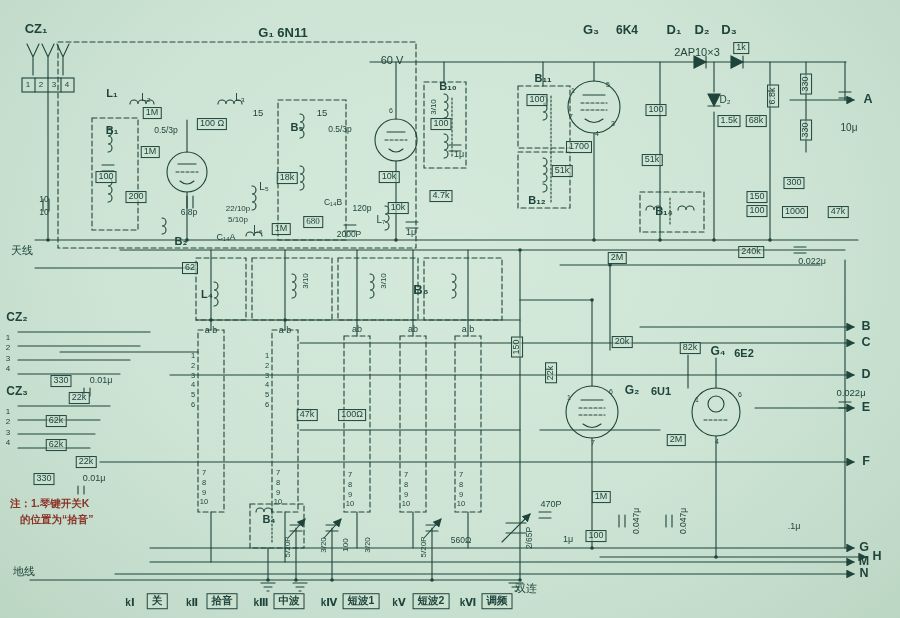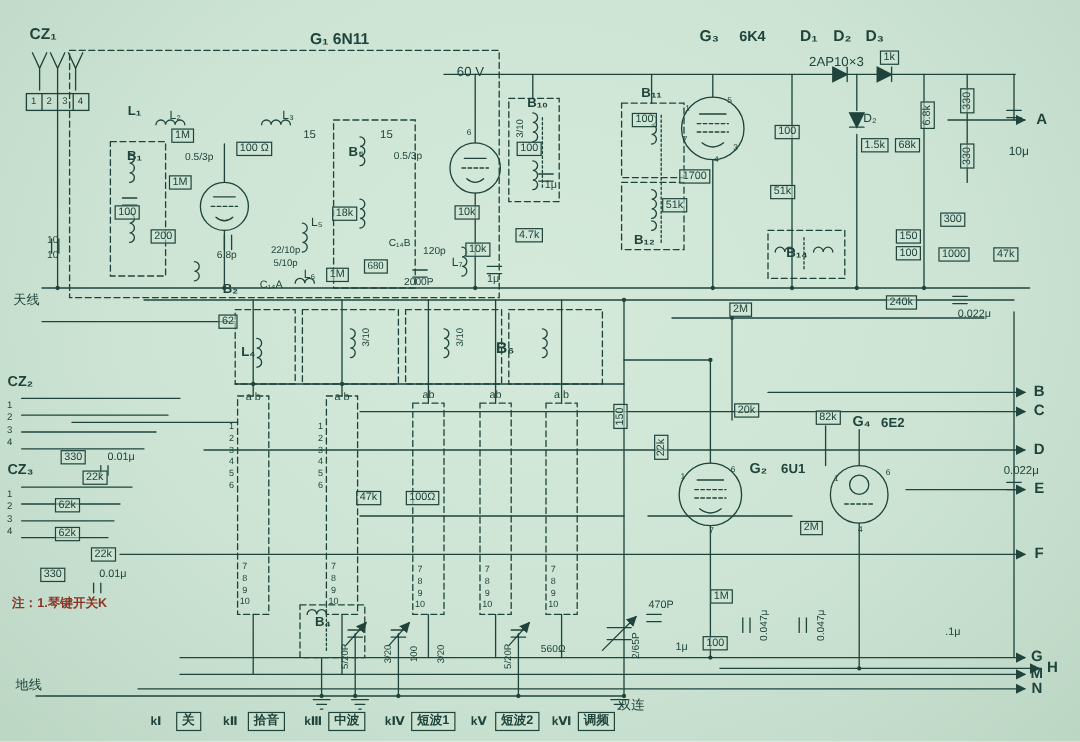--- a/index.html
+++ b/index.html
@@ -220,21 +220,21 @@
       <span class="lbl box" style="left: 281px; top: 229px;">1M</span>
       <span class="lbl box" style="left: 313px; top: 222px; font-family: Liberation Serif, serif;">680</span>
       <span class="lbl" style="left: 333px; top: 203px; font-size: 8.5px;">C₁₄B</span>
       <span class="lbl" style="left: 362px; top: 209px; font-size: 8.5px;">120p</span>
       <span class="lbl" style="left: 349px; top: 235px; font-size: 8.5px;">2000P</span>
       <span class="lbl" style="left: 381px; top: 219px; font-size: 10px;">L₇</span>
       <span class="lbl box" style="left: 398px; top: 208px;">10k</span>
       <span class="lbl box" style="left: 389px; top: 177px;">10k</span>
       <span class="lbl" style="left: 411px; top: 233px; font-size: 9px;">1μ</span>
       <span class="lbl box" style="left: 441px; top: 196px;">4.7k</span>
-      <span class="lbl  b" style="left: 174px; top: 241px; font-size: 11px; padding-left: 36px;">B₂</span>
+      <span class="lbl  b" style="left: 163px; top: 241px; font-size: 11px; padding-left: 36px;">B₂</span>
       <span class="lbl  b" style="left: 448px; top: 86px; font-size: 11px;">B₁₀</span>
       <span class="lbl" style="left: 434px; top: 107px; font-size: 8px; transform: translate(-50%, -50%) rotate(-90deg);">3/10</span>
       <span class="lbl box" style="left: 441px; top: 124px;">100</span>
       <span class="lbl" style="left: 459px; top: 155px; font-size: 9px;">1μ</span>
       <span class="lbl  b" style="left: 543px; top: 78px; font-size: 11px;">B₁₁</span>
       <span class="lbl box" style="left: 537px; top: 100px;">100</span>
       <span class="lbl box" style="left: 579px; top: 147px;">1700</span>
       <span class="lbl box" style="left: 562px; top: 171px;">51k</span>
       <span class="lbl  b" style="left: 537px; top: 200px; font-size: 11px;">B₁₂</span>
       <span class="lbl  b" style="left: 591px; top: 30px; font-size: 13px;">G₃</span>
@@ -383,16 +383,17 @@
       <span class="lbl swpre" style="left: 329px; top: 602px;">kⅣ</span>
       <span class="lbl swbox" style="left: 361px; top: 601px;">短波1</span>
       <span class="lbl swpre" style="left: 399px; top: 602px;">kⅤ</span>
       <span class="lbl swbox" style="left: 431px; top: 601px;">短波2</span>
       <span class="lbl swpre" style="left: 468px; top: 602px;">kⅥ</span>
       <span class="lbl swbox" style="left: 497px; top: 601px;">调频</span>
     </div>
 
   <div id="note">
     <div class="l1">注：1.琴键开关K</div>
+    <div class="l2">的位置为“拾音”</div>
   </div>
 
 
 </div>
 
 </body></html>

